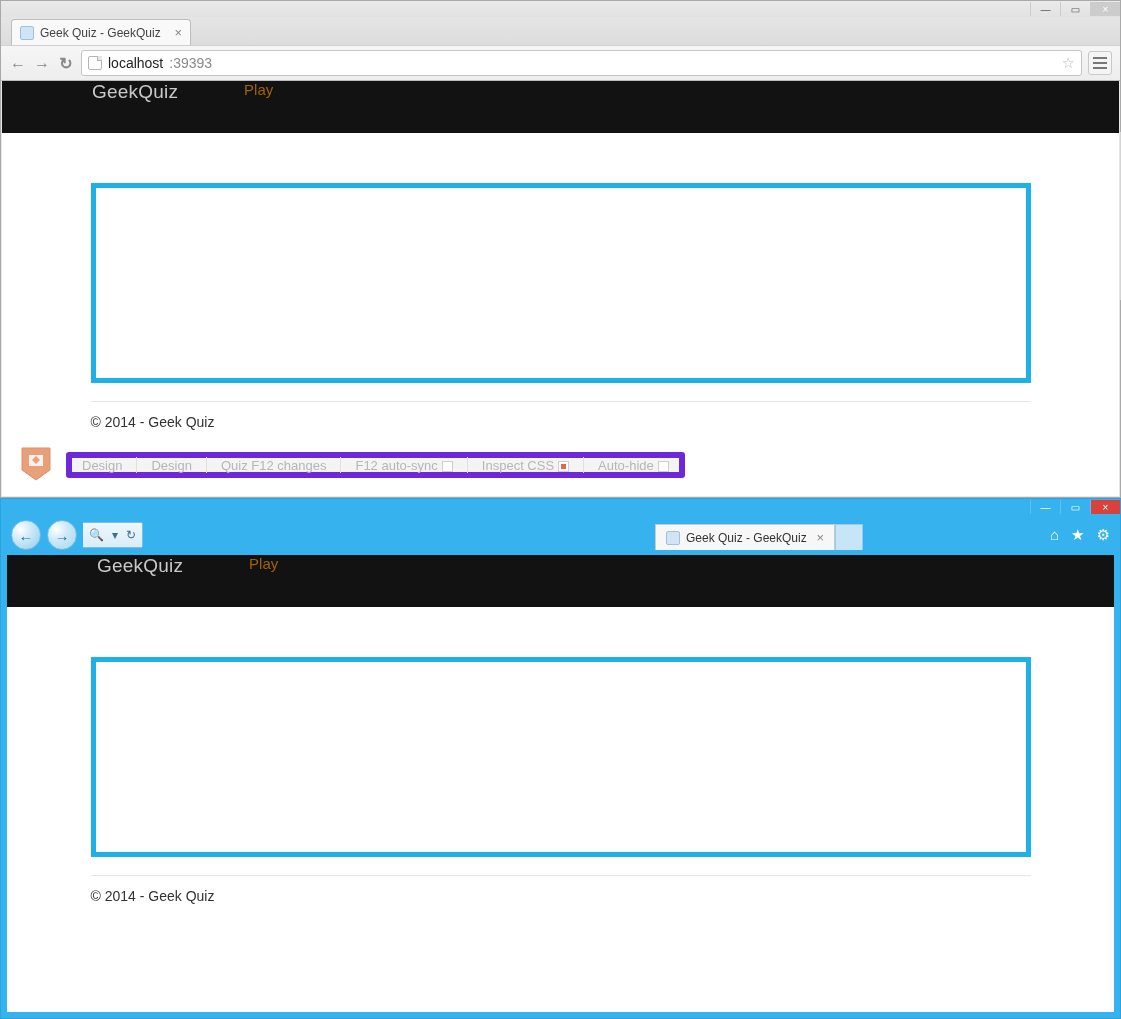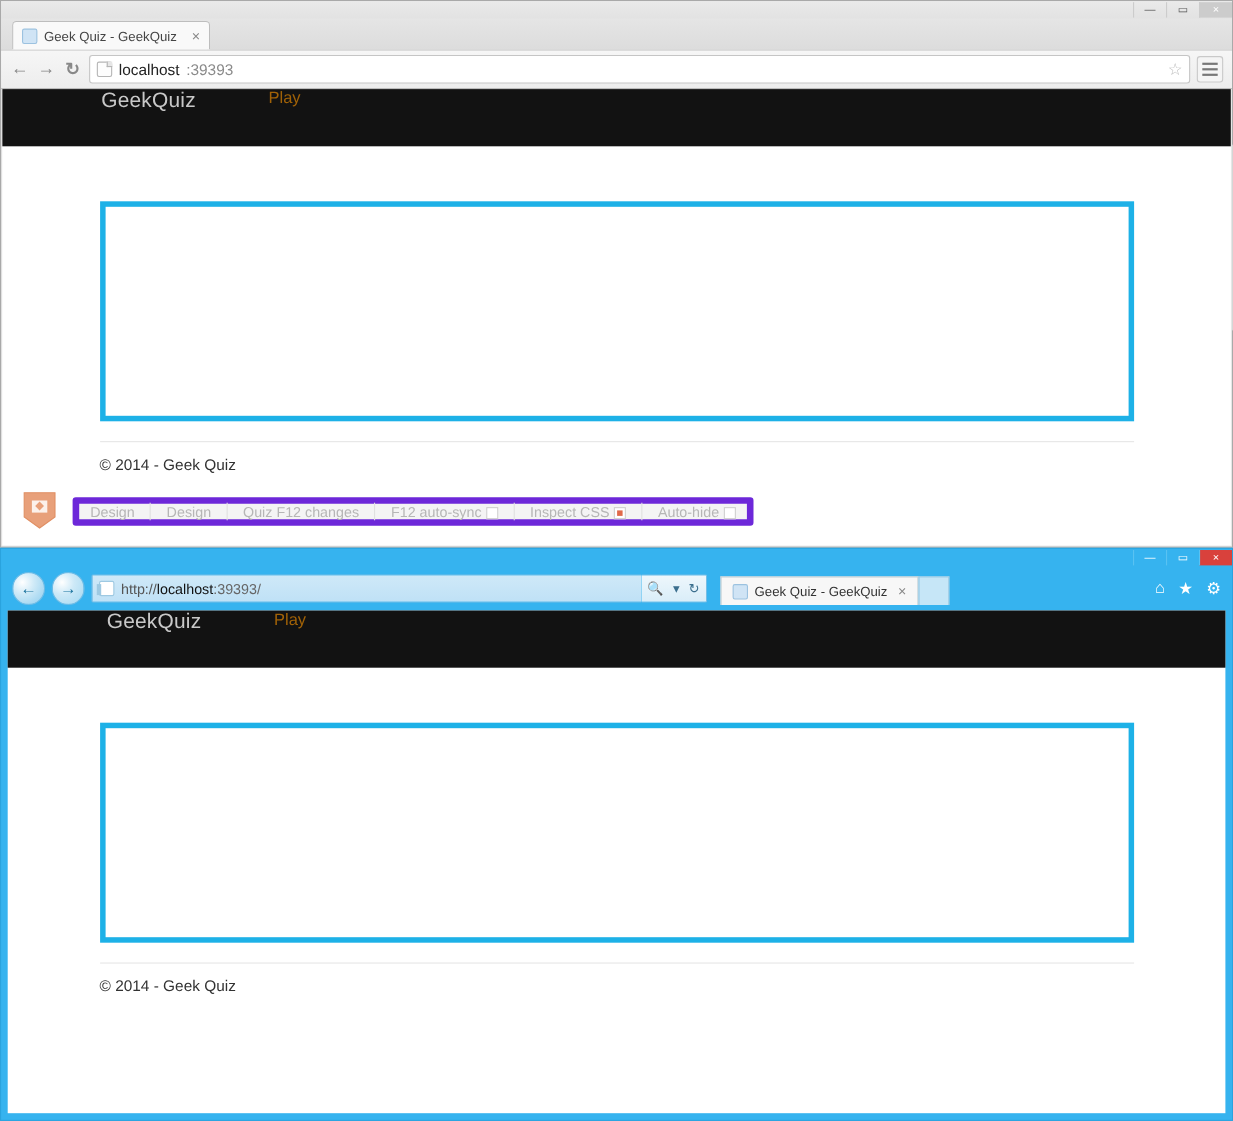--- a/index.html
+++ b/index.html
@@ -283,26 +283,20 @@
       <div class="win-btn">▭</div>
       <div class="win-btn close-red">×</div>
     </div>
   </div>
 
   <div class="ie-chrome">
     <div class="ie-navbtn">←</div>
     <div class="ie-navbtn fwd">→</div>
 
     <div class="ie-addr-wrap">
-      <div class="ie-addr">
-        <span class="doc-icon"></span>
-        <span>
-          <span class="url-pre">http://</span><span class="url-host">localhost</span><span class="url-port">:39393/</span>
-        </span>
-      </div>
       <div class="ie-search-btns">
         <span>🔍</span>
         <span>▾</span>
         <span>↻</span>
       </div>
     </div>
 
     <div class="ie-tabstrip">
       <div class="ie-tab">
         <span class="favicon"></span>

